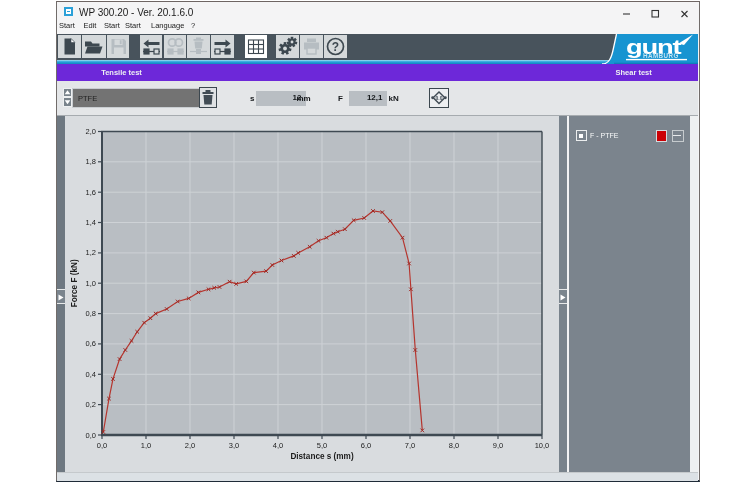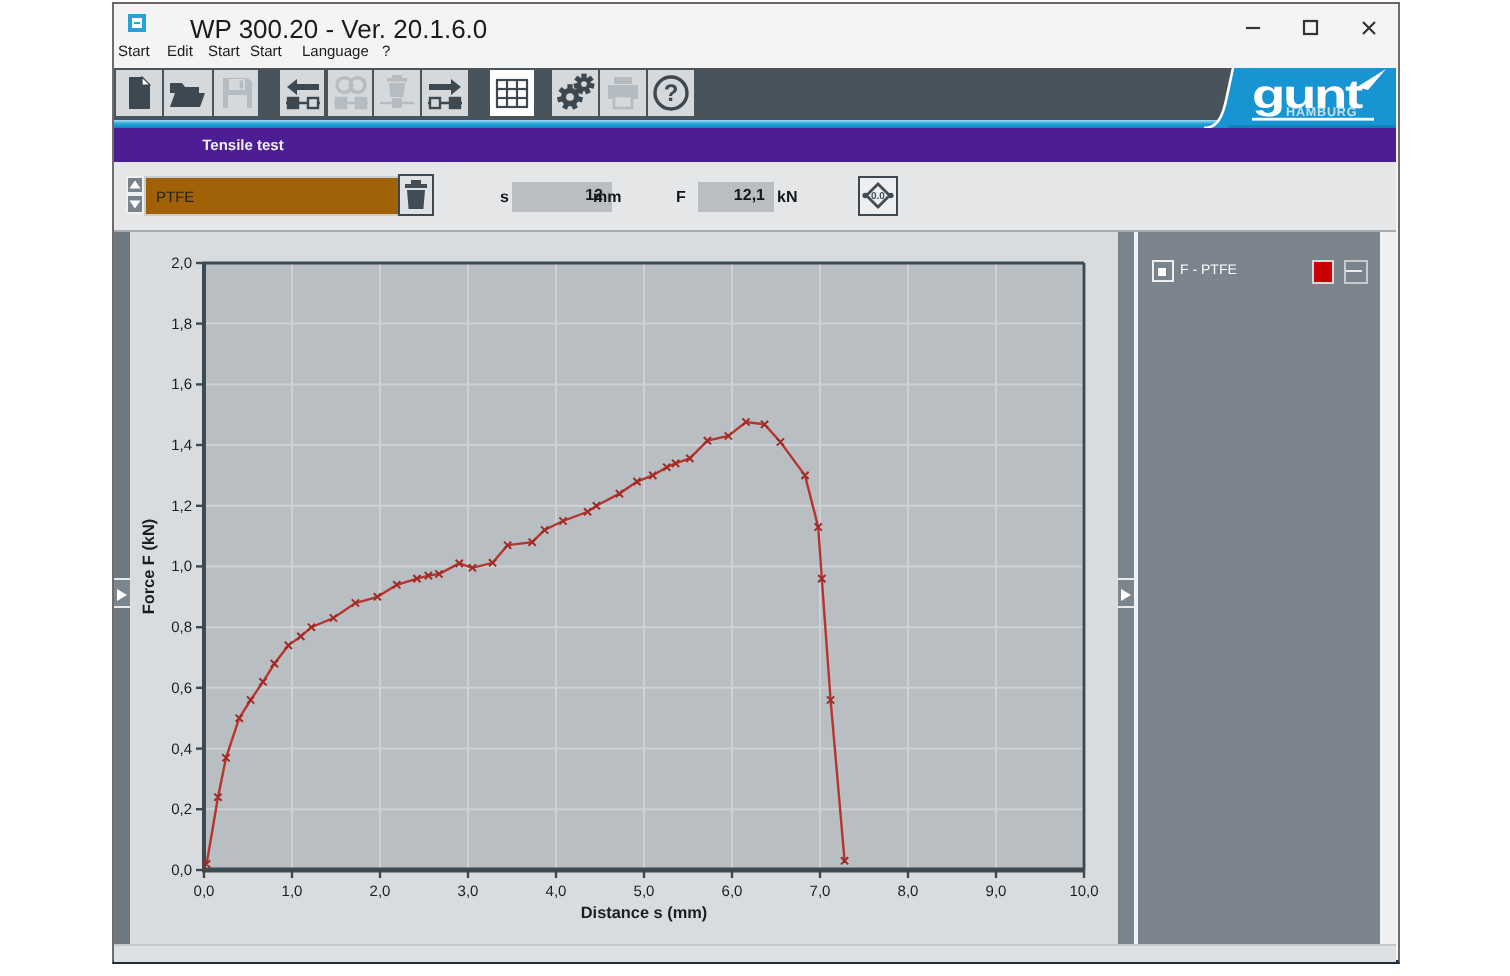--- a/index.html
+++ b/index.html
@@ -1,33 +1,33 @@
 <!DOCTYPE html>
 <html><head><meta charset="utf-8">
 <style>
 *{margin:0;padding:0;box-sizing:border-box}
 html,body{width:755px;height:488px;background:#fff;font-family:"Liberation Sans",sans-serif;overflow:hidden}
 .abs{position:absolute}
 #frame{left:56px;top:1px;width:644px;height:481px;background:#f4f4f5;border:1px solid #716c6a;border-top-color:#6e6563;border-bottom:2.5px solid #1f2b38}
-#titletext{left:95px;top:6.5px;font-size:13px;color:#1b1b1b}
+#titletext{left:79px;top:6.5px;font-size:10px;color:#1b1b1b}
 #appicon{left:64px;top:7px;width:9px;height:9px;border:2px solid #2aa0d8;background:#fff}
 #appicon i{position:absolute;left:1px;top:2px;width:3px;height:1px;background:#2aa0d8}
 #menubar{left:59px;top:21px;font-size:7.5px;color:#1b1b1b}
 #menubar span{position:absolute;top:0;white-space:nowrap}
 #toolbar{left:57px;top:33.5px;width:641px;height:26px;background:#48535c}
 .tbtn{position:absolute;top:1.5px;width:23px;height:23px;background:#d5d9db}
 .tbtn svg{position:absolute;left:0;top:0}
 #bluebar{left:57px;top:59.5px;width:641px;height:4px;background:linear-gradient(#a5dcf2,#2aa3dc 45%,#0f85c0)}
-#tabbar{left:57px;top:63.5px;width:641px;height:17px;background:#4c1d95}
+#tabbar{left:57px;top:63.5px;width:641px;height:17px;background:#6d28d9}
 .tab{position:absolute;top:0;height:17px;font-size:7.5px;font-weight:bold;color:#eef1f3;text-align:center;line-height:17px}
 .tab.sel{background:#d2d5d7;color:#323d46}
 #inputrow{left:57px;top:80.5px;width:641px;height:35.5px;background:#e4e6e8;border-bottom:1px solid #a6abaf}
 .spinb{position:absolute;left:5.5px;width:9.5px;height:9.5px;background:#79838b;border:1px solid #eef0f1}
 .spinb svg{position:absolute;left:0.25px;top:0.75px}
-#field{position:absolute;left:15px;top:7px;width:130px;height:20px;background:#a16207;border:1px solid #c9cdd1;font-size:7.5px;color:#222;line-height:19px;padding-left:5px}
+#field{position:absolute;left:15px;top:7px;width:130px;height:20px;background:#737373;border:1px solid #c9cdd1;font-size:7.5px;color:#222;line-height:19px;padding-left:5px}
 #trash{position:absolute;left:141.5px;top:6.5px;width:18px;height:21px;background:#dfe2e4;border:1px solid #3c474f}
 .glab{position:absolute;top:13px;font-size:8px;font-weight:bold;color:#14171a}
 .gfield{position:absolute;top:10.5px;height:14.5px;background:#b9bec3;font-size:8px;font-weight:bold;color:#14171a;text-align:right;line-height:14.5px;padding-right:4px}
 #zerobtn{position:absolute;left:372px;top:7.5px;width:20px;height:19.5px;background:#edeff1;border:1px solid #3c474f}
 #chartrow{left:57px;top:116px;width:641px;height:356px}
 #lgrip{position:absolute;left:0;top:0;width:7.5px;height:356px;background:#6e7881}
 #chartbox{position:absolute;left:7.5px;top:0;width:494px;height:356px;background:#d9dcdf}
 #rgrip{position:absolute;left:501.5px;top:0;width:8px;height:356px;background:#79838c}
 #wgap{position:absolute;left:509.5px;top:0;width:2px;height:356px;background:#f2f3f4}
 #legend{position:absolute;left:511.5px;top:0;width:121px;height:356px;background:#7b848d}
@@ -170,20 +170,21 @@
 <rect x="13" y="28.7" width="84" height="1.3" fill="#0e7fba"></rect>
 <path d="M15.5,0 L12.5,14 C10.5,24 8,30 1,30" fill="none" stroke="#fff" stroke-width="1.3"></path>
 <text transform="translate(25,20.2) scale(1.52,1.12)" x="0" y="0" font-family="Liberation Sans, sans-serif" font-size="18" font-weight="bold" fill="#fff" letter-spacing="-0.8">gunt</text>
 <polygon points="77.5,9.5 92,0.5 83,11" fill="#fff"></polygon>
 <text x="42" y="24" font-family="Liberation Sans, sans-serif" font-size="6.3" font-weight="bold" fill="#bfe2f2" letter-spacing="0.4">HAMBURG</text>
 <rect x="25" y="24.9" width="61" height="1.4" fill="#fff"></rect>
 </svg>
 <div class="abs" id="bluebar"></div>
 <div class="abs" id="tabbar">
 <div class="tab" style="left:0;width:129px">Tensile test</div>
+<div class="tab" style="left:512.3px;width:128.7px">Shear test</div>
 </div>
 <div class="abs" id="inputrow">
 <div class="spinb" style="top:7px">
       <svg width="7" height="7" viewBox="0 0 7 7">
         <polygon points="3.5,1.2 6.3,5.3 0.7,5.3" fill="#fff"></polygon>
       </svg>
     </div>
 <div class="spinb" style="top:16.5px">
       <svg width="7" height="7" viewBox="0 0 7 7">
         <polygon points="3.5,5.3 6.3,1.2 0.7,1.2" fill="#fff"></polygon>

